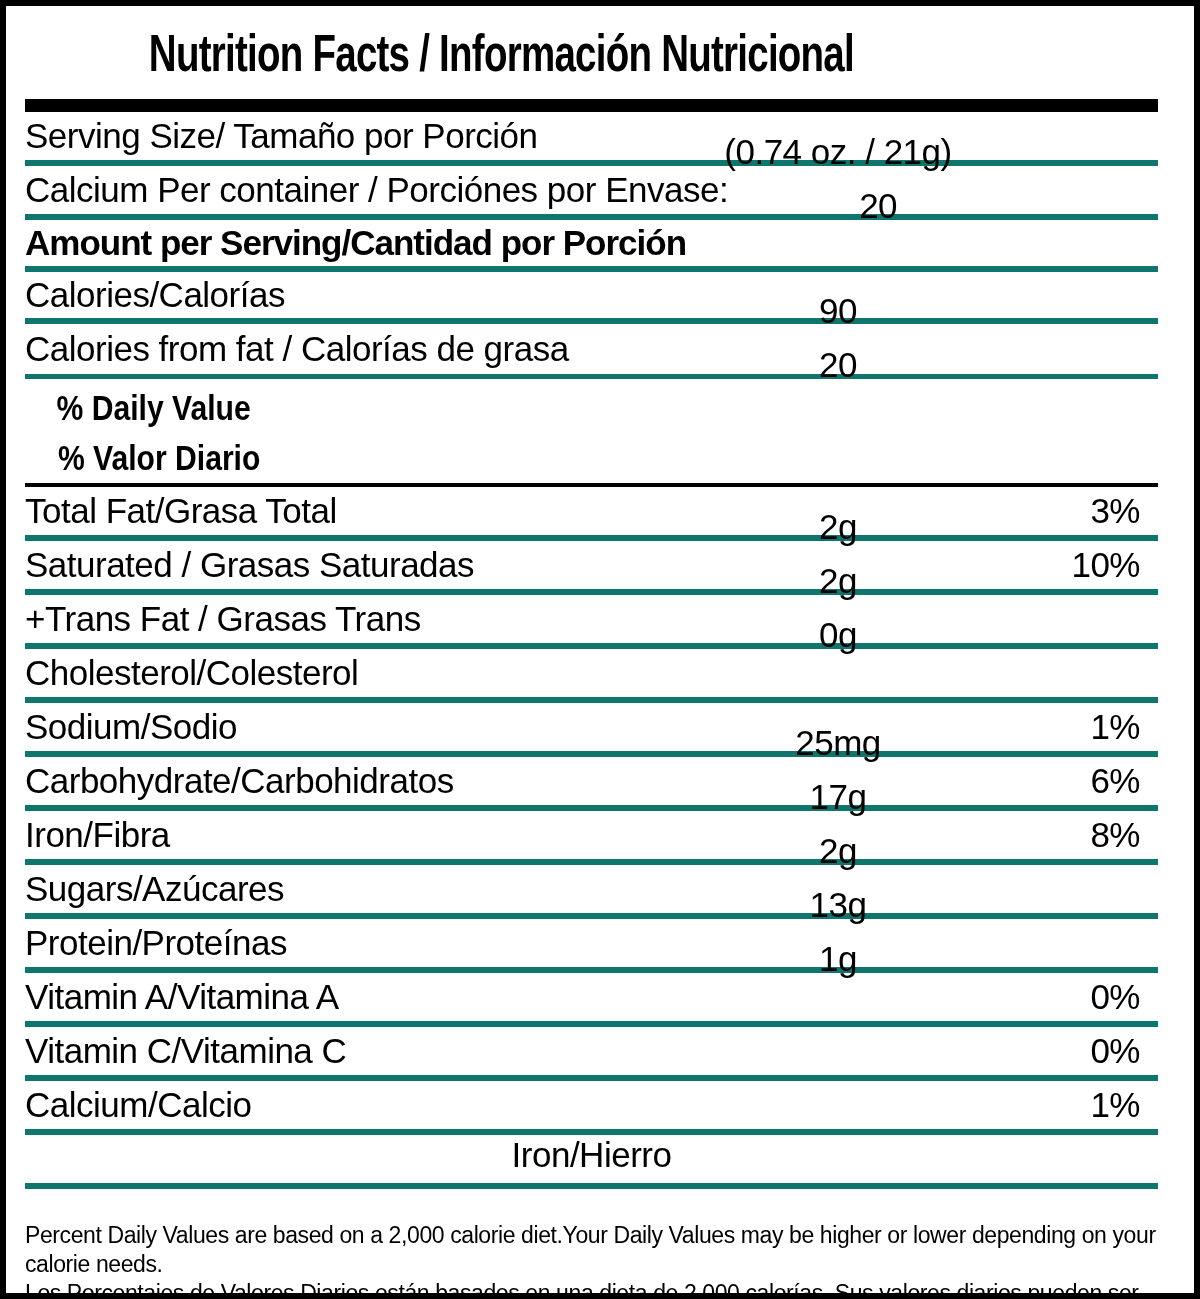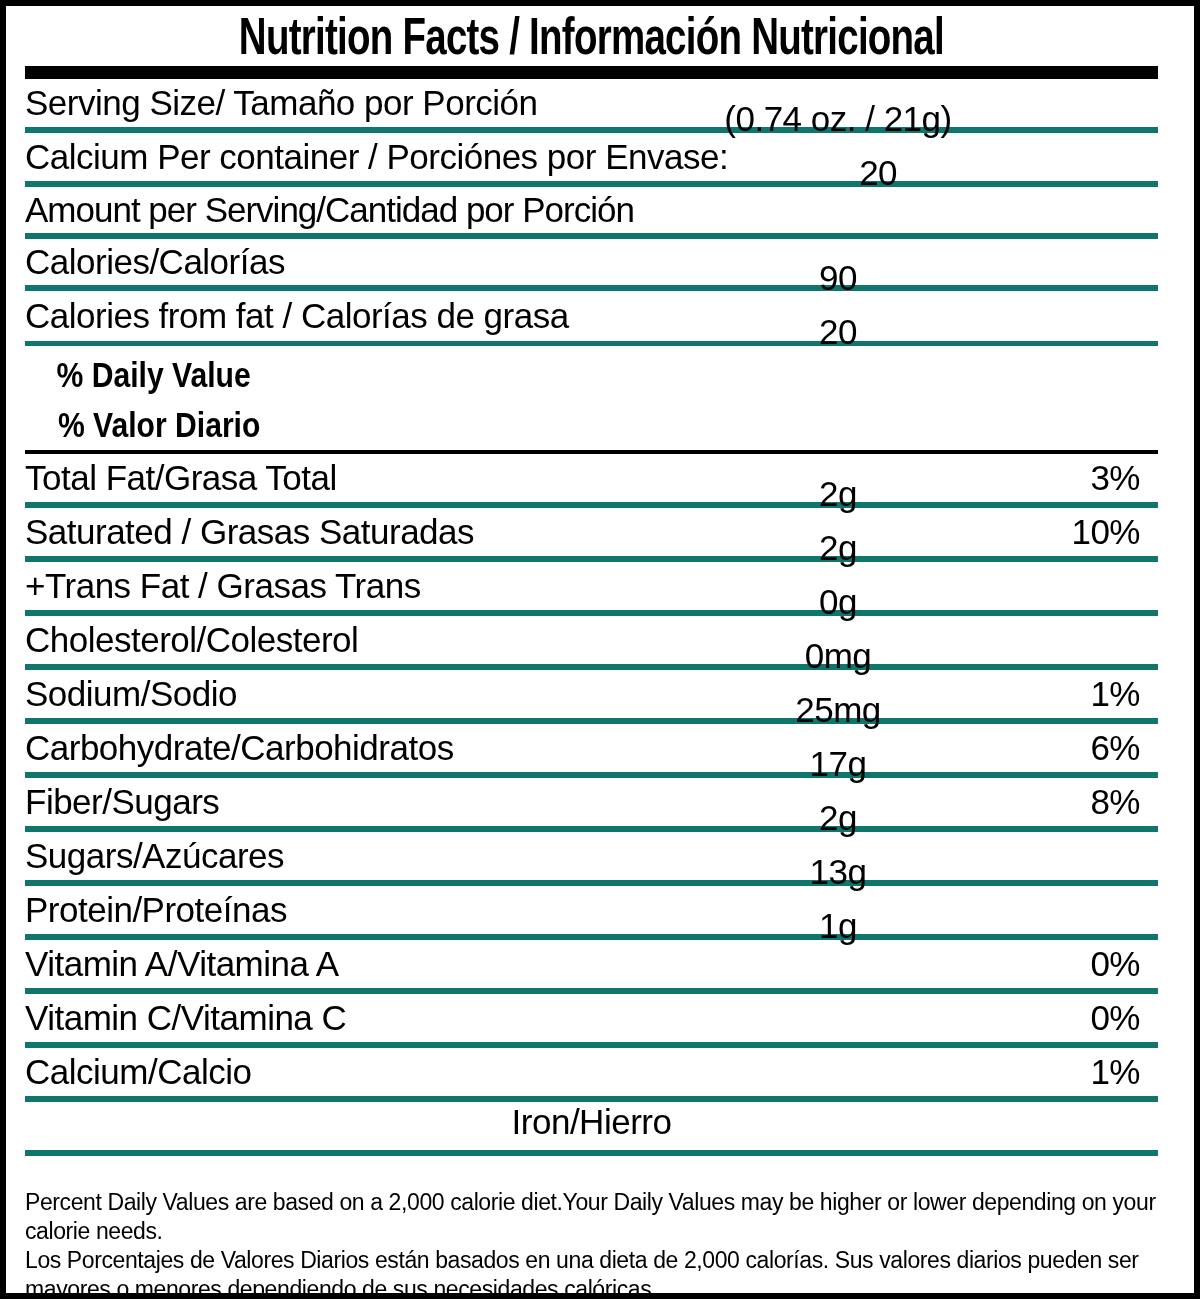--- a/index.html
+++ b/index.html
@@ -12,24 +12,24 @@
     border: 6px solid #000000;
     color: #000000;
     font-family: "Liberation Sans", sans-serif;
     overflow: hidden;
   }
   .inner {
     margin-left: 19px;
     margin-right: 36px; 
   }
   .title {
-    height: 60px;
+    height: 93px;
     display: flex;
     align-items: center;
-    justify-content: center;
+    justify-content: flex-start;
   }
   .title span {
     display: inline-block;
     white-space: nowrap;
     font-weight: bold;
     font-size: 52px;
     letter-spacing: -1px;
     transform: scaleX(0.74);
     transform-origin: 50% 50%;
   }
@@ -42,21 +42,21 @@
     font-size: 35px;
     letter-spacing: -0.5px;
     white-space: nowrap;
   }
   .row.thin { height: 46px; }
   .row.fatline { border-bottom-width: 5px; height: 50px; }
   .row.lastline { border-bottom-width: 6px; flex-direction: column; }
   .lab { flex: 1 1 auto; overflow: visible; }
   .val { flex: 0 0 300px; text-align: center; margin-top: 32px; }
   .pct { flex: 0 0 170px; text-align: right; padding-right: 18px; box-sizing: border-box; }
-  .bold { font-weight: normal; letter-spacing: -1px; }
+  .bold { font-weight: bold; letter-spacing: -1px; }
   .dv-block { border-bottom: 4px solid #000000; padding-top: 4px; }
   .dv-line {
     height: 50px;
     display: flex;
     align-items: center;
     justify-content: flex-start;
     padding-right: 18px;
     font-size: 35px;
     font-weight: bold;
   }
@@ -137,38 +137,37 @@
       </div>
 
       <div class="row">
         <div class="lab">+Trans Fat / Grasas Trans</div>
         <div class="val">0g</div>
         <div class="pct"></div>
       </div>
 
       <div class="row">
         <div class="lab">Cholesterol/Colesterol</div>
-        <div class="val">0mg</div>
         <div class="pct"></div>
       </div>
 
       <div class="row">
         <div class="lab">Sodium/Sodio</div>
         <div class="val">25mg</div>
         <div class="pct">1%</div>
       </div>
 
       <div class="row">
         <div class="lab">Carbohydrate/Carbohidratos</div>
         <div class="val">17g</div>
         <div class="pct">6%</div>
       </div>
 
       <div class="row">
-        <div class="lab">Fiber/Sugars</div>
+        <div class="lab">Iron/Fibra</div>
         <div class="val">2g</div>
         <div class="pct">8%</div>
       </div>
 
       <div class="row">
         <div class="lab">Sugars/Azúcares</div>
         <div class="val">13g</div>
         <div class="pct"></div>
       </div>
 

